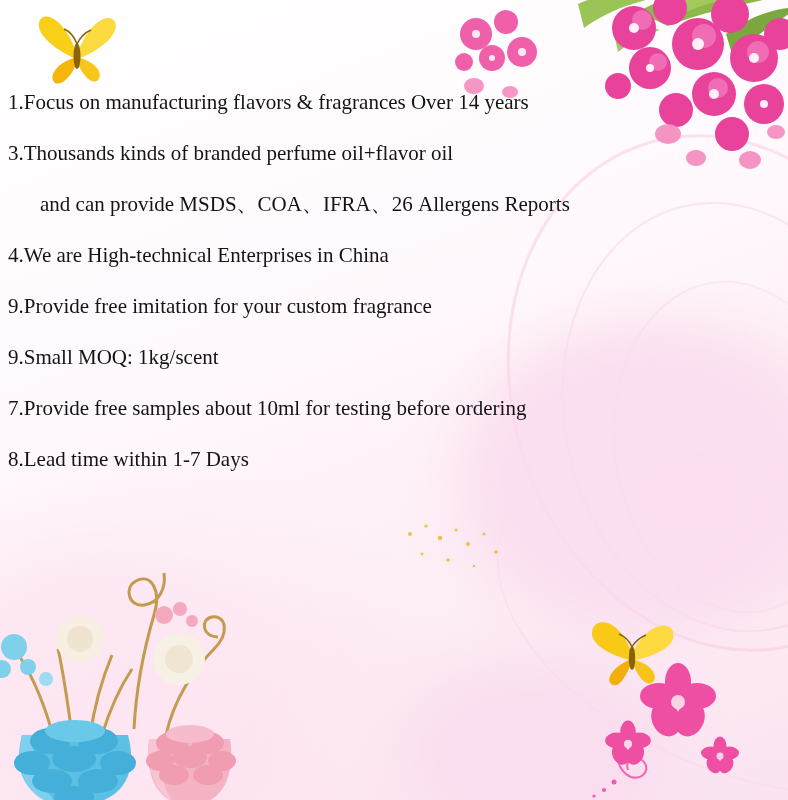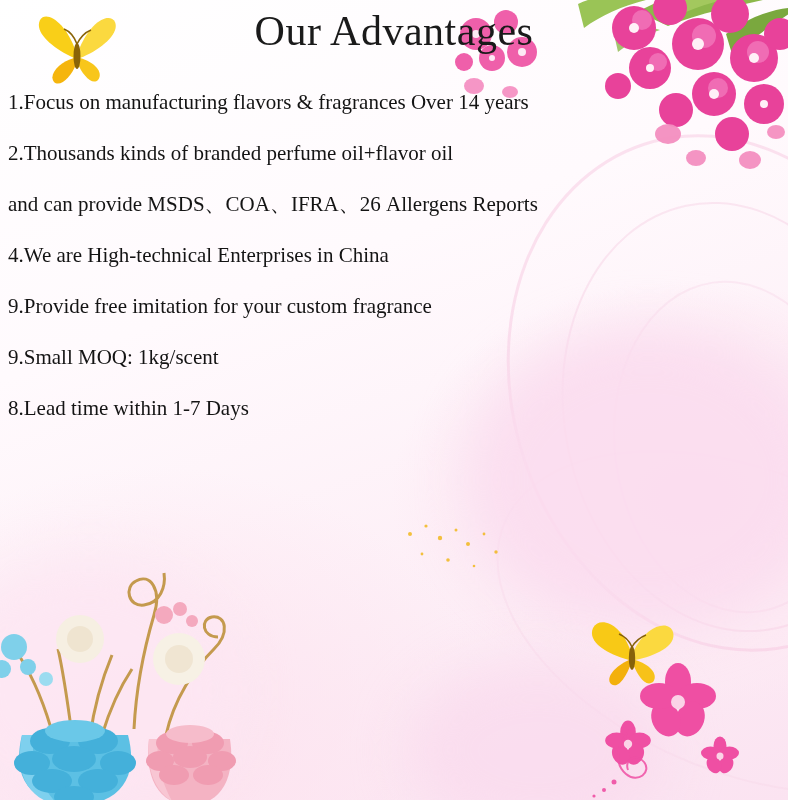--- a/index.html
+++ b/index.html
@@ -98,21 +98,21 @@
   .adv-line {
     font-family: "Liberation Serif", serif;
     font-size: 21px;
     color: #141414;
     line-height: 1.0;
     margin: 0 0 0 0;
     padding: 0 0 0 0;
     height: 51px;
     white-space: nowrap;
   }
-  .adv-line.wrapped { height: 51px; }
+  .adv-line.wrapped { height: 51px; margin-left: 32px; }
 </style>
 </head>
 <body>
 
 <div class="page">
 
   <div class="swirl s1"></div>
   <div class="swirl s2"></div>
   <div class="swirl s3"></div>
   <div class="swirl s4"></div>
@@ -331,25 +331,25 @@
           <ellipse cx="124" cy="234" rx="18" ry="12"></ellipse>
           <ellipse cx="58" cy="252" rx="20" ry="12"></ellipse>
           <ellipse cx="104" cy="252" rx="20" ry="12"></ellipse>
           <ellipse cx="80" cy="268" rx="20" ry="11"></ellipse>
         </g>
         <ellipse cx="81" cy="202" rx="30" ry="11" fill="#6ac8e8"></ellipse>
       </g>
     </svg>
   </div>
 
-  <div class="title">Our Advantages</div>
 
   <div class="advantages">
     <div class="adv-line">1.Focus on manufacturing flavors &amp; fragrances Over 14 years</div>
-    <div class="adv-line">2.Thousands kinds of branded perfume oil+flavor oil</div>
+    <div class="adv-line">3.Thousands kinds of branded perfume oil+flavor oil</div>
     <div class="adv-line wrapped">and can provide MSDS、COA、IFRA、26 Allergens Reports</div>
     <div class="adv-line">4.We are High-technical Enterprises in China</div>
     <div class="adv-line">9.Provide free imitation for your custom fragrance</div>
     <div class="adv-line">9.Small MOQ: 1kg/scent</div>
+    <div class="adv-line">7.Provide free samples about 10ml for testing before ordering</div>
     <div class="adv-line">8.Lead time within 1-7 Days</div>
   </div>
 
 </div>
 
 </body></html>

